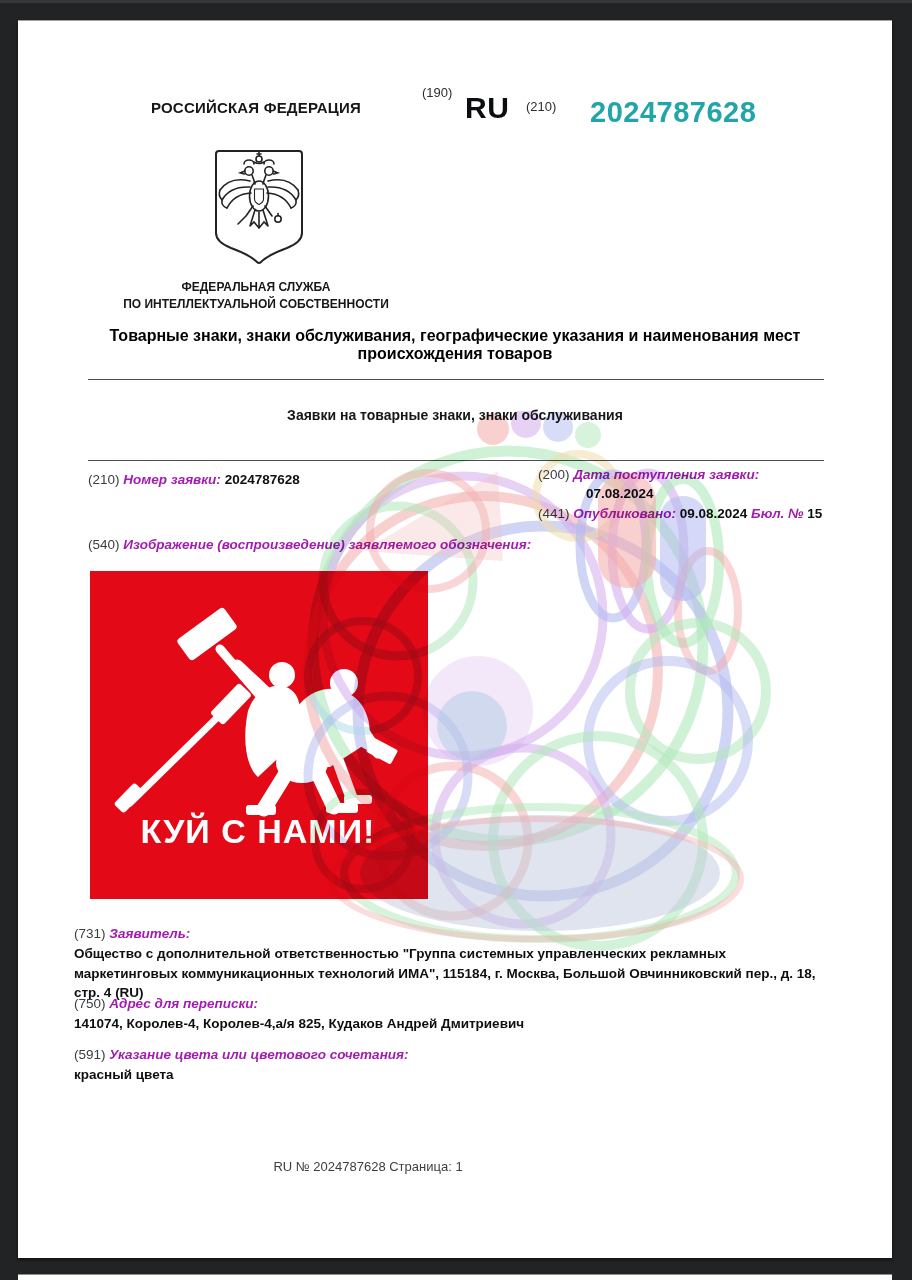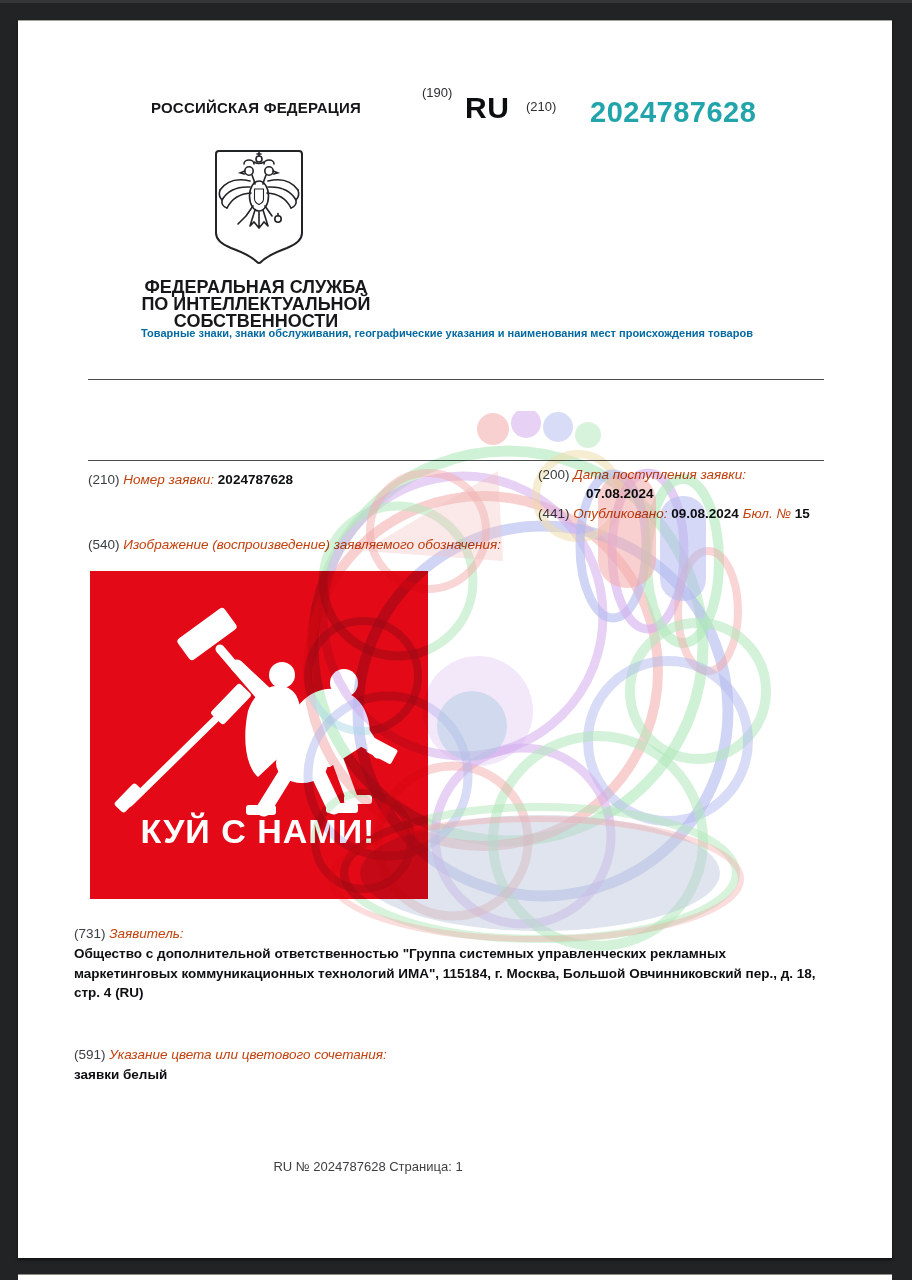--- a/index.html
+++ b/index.html
@@ -21,28 +21,28 @@
   }
   .abs{position:absolute;}
   .center{text-align:center;}
   .country-title{left:103px;top:78px;width:270px;font-size:15px;font-weight:bold;color:#151617;letter-spacing:.2px;}
   .code-small{font-size:13px;color:#2c2e30;}
   .code-190{left:404px;top:64px;}
   .ru-big{left:447px;top:70px;font-size:30px;font-weight:bold;color:#0c0d0e;letter-spacing:.5px;text-align:center;}
   .code-210{left:508px;top:78px;}
   .app-number{left:572px;top:75px;font-size:29px;font-weight:bold;color:var(--accent,#21a5aa);letter-spacing:.5px;}
   .emblem-box{left:190px;top:127px;width:102px;height:120px;}
-  .authority{left:88px;top:258px;width:300px;font-size:18px;font-weight:bold;line-height:17px;color:#161718;}
-  .doc-type{left:52px;top:306px;width:754px;font-size:11px;font-weight:bold;color:#0369a1;}
+  .authority{left:88px;top:258px;width:300px;font-size:12px;font-weight:bold;line-height:17px;color:#161718;}
+  .doc-type{left:60px;top:306px;width:754px;font-size:16px;font-weight:bold;color:#000000;}
   .rule{height:0;border-top:1px solid #4a4c4e;left:70px;width:736px;}
   .rule-1{top:358px;} .rule-2{top:439px;}
   .section-title{left:60px;top:386px;width:754px;font-size:14px;font-weight:bold;color:#161718;}
   .field{font-size:13.5px;color:#17191a;}
   .field .code{font-style:normal;color:#3a3e41;}
-  .field .lbl{font-style:italic;color:#c2410c;}
+  .field .lbl{font-style:italic;color:#a21caf;font-weight:bold;}
   .field .val{font-weight:bold;color:#0d0f10;}
   .f210-row{left:70px;top:451px;}
   .right-col{left:520px;top:446px;width:340px;}
   .right-col .date-line{margin:4px 0 5px 48px;}
   .f540-row{left:70px;top:516px;}
   .trademark{left:72px;top:550px;width:338px;height:328px;text-decoration:underline;}
   .block-field{left:56px;width:748px;}
   .f731{top:905px;} .f750{top:975px;} .f591{top:1026px;}
   .block-field .val-block{margin-top:3px;line-height:19.5px;}
   .footer-line{left:0;top:1138px;width:700px;font-size:13px;color:#3c3e40;}
@@ -106,20 +106,21 @@
   </div>
 
   <div class="abs authority center">
     <div>ФЕДЕРАЛЬНАЯ СЛУЖБА</div>
     <div>ПО ИНТЕЛЛЕКТУАЛЬНОЙ СОБСТВЕННОСТИ</div>
   </div>
 
   <div class="abs doc-type center">Товарные знаки, знаки обслуживания, географические указания и наименования мест происхождения товаров</div>
 
   <div class="abs rule rule-1"></div>
+  <div class="abs section-title center">Заявки на товарные знаки, знаки обслуживания</div>
   <div class="abs rule rule-2"></div>
 
   <div class="abs field f210-row">
     <span class="code">(210)</span>
     <span class="lbl">Номер заявки:</span>
     <span class="val">2024787628</span>
   </div>
 
   <div class="abs field right-col">
     <div>
@@ -175,27 +176,34 @@
   </div>
 
   <div class="abs field block-field f731">
     <div>
       <span class="code">(731)</span>
       <span class="lbl">Заявитель:</span>
     </div>
     <div class="val val-block">Общество с дополнительной ответственностью "Группа системных управленческих рекламных маркетинговых коммуникационных технологий ИМА", 115184, г. Москва, Большой Овчинниковский пер., д. 18, стр. 4 (RU)</div>
   </div>
 
+  <div class="abs field block-field f750">
+    <div>
+      <span class="code">(750)</span>
+      <span class="lbl">Адрес для переписки:</span>
+    </div>
+    <div class="val val-block">141074, Королев-4, Королев-4,а/я 825, Кудаков Андрей Дмитриевич</div>
+  </div>
 
   <div class="abs field block-field f591">
     <div>
       <span class="code">(591)</span>
       <span class="lbl">Указание цвета или цветового сочетания:</span>
     </div>
-    <div class="val val-block">заявки белый</div>
+    <div class="val val-block">красный цвета</div>
   </div>
 
   <div class="abs footer-line center">RU № 2024787628 Страница: 1</div>
 
   <div class="abs watermark">
     <svg width="510" height="575" viewBox="0 0 510 575">
 
       <circle cx="225" cy="18" r="16" fill="#f2a3a3" opacity=".55"></circle>
       <circle cx="258" cy="12" r="15" fill="#d0a6ec" opacity=".55"></circle>
       <circle cx="290" cy="16" r="15" fill="#abb3ec" opacity=".5"></circle>

